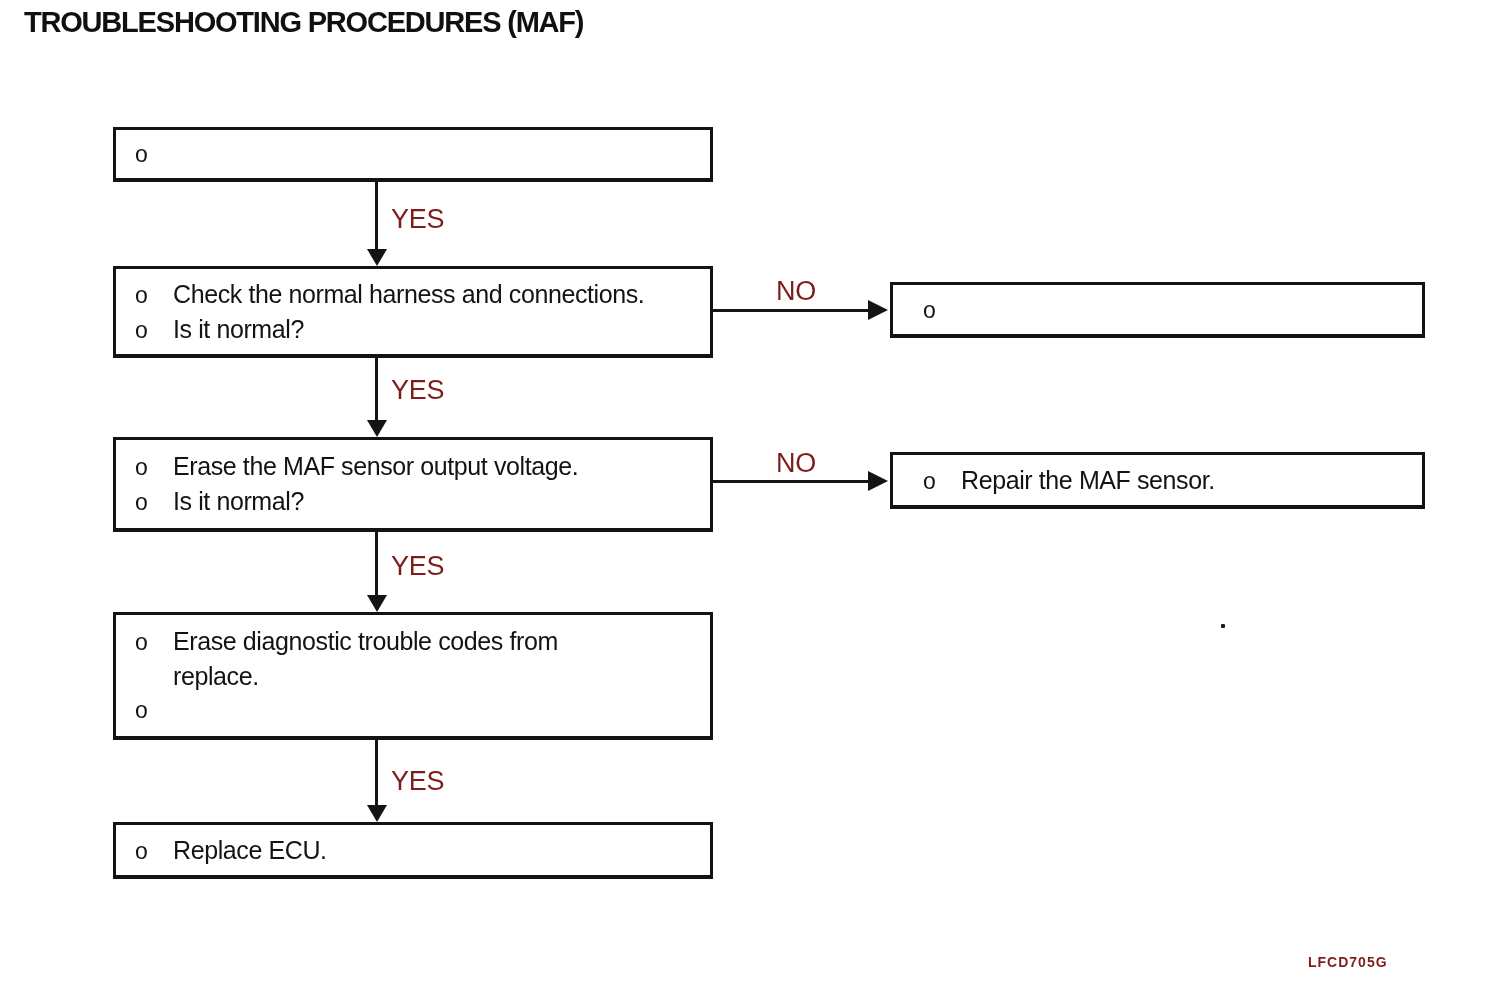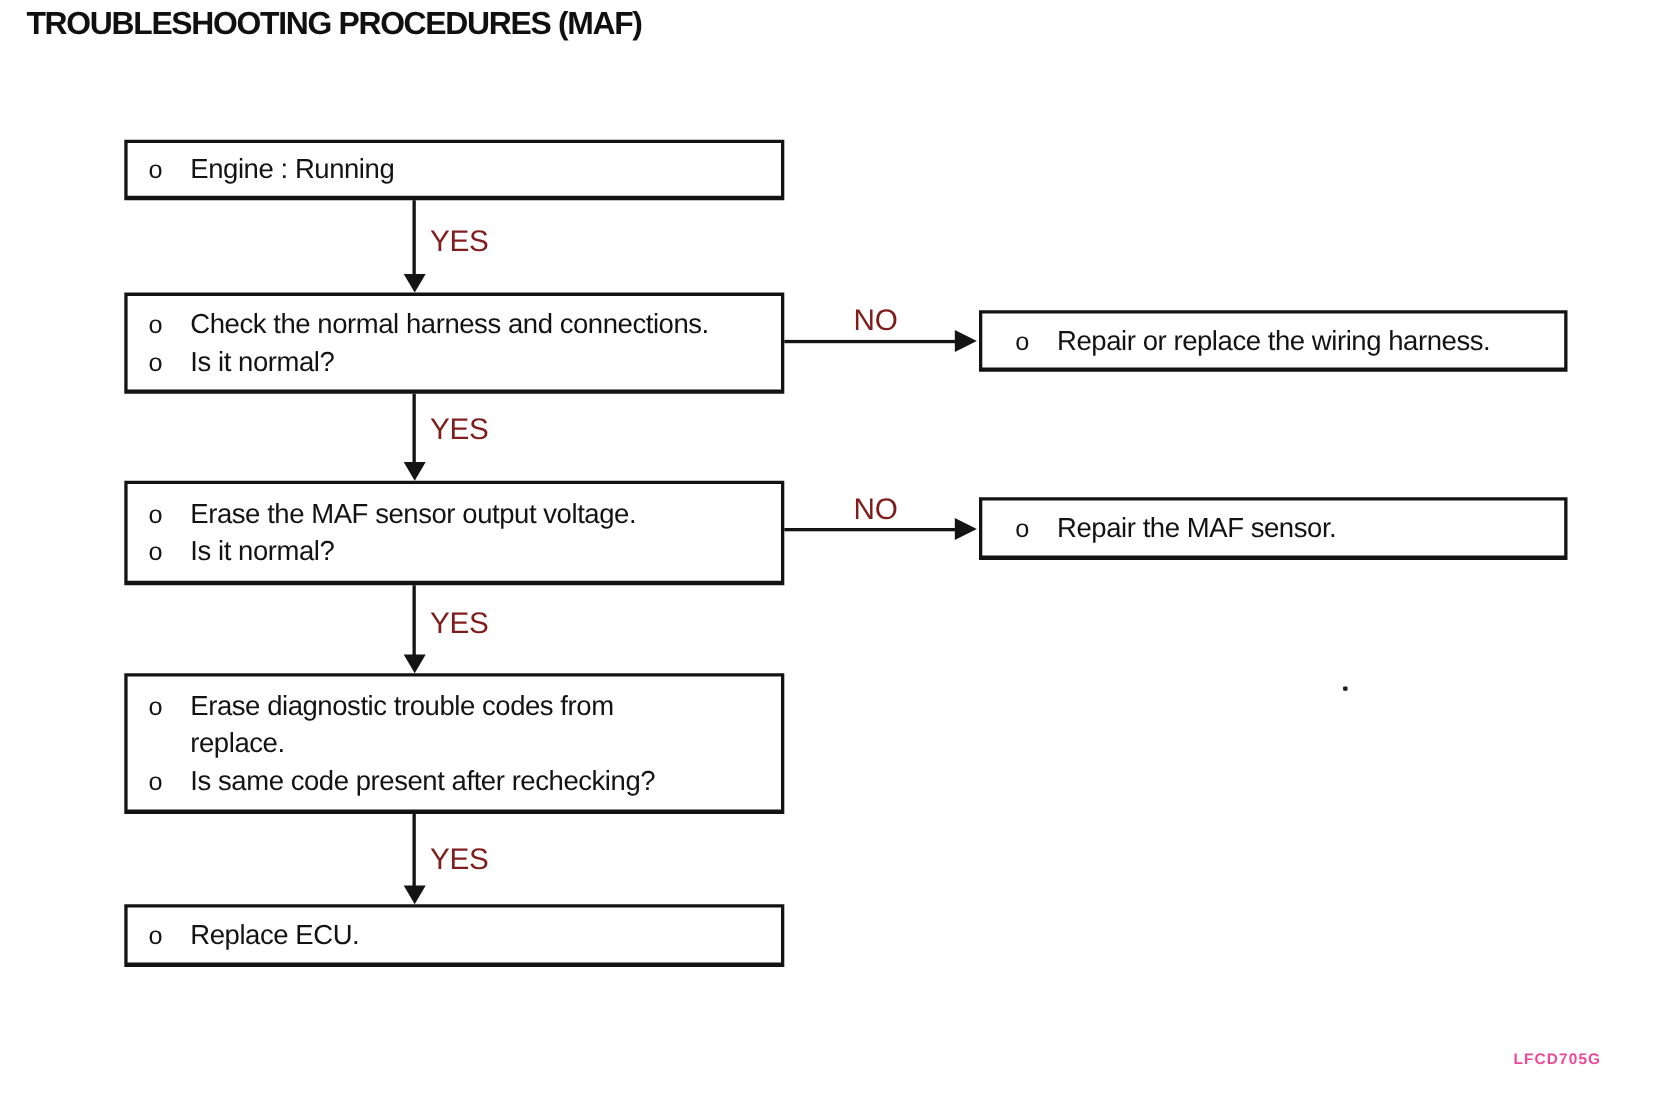--- a/index.html
+++ b/index.html
@@ -31,34 +31,33 @@
   .tx{font-size:25px;letter-spacing:-0.4px;white-space:nowrap;}
   .vline{position:absolute;left:375px;width:3px;background:#141414;}
   .hline{position:absolute;height:3px;background:#141414;}
   .ah-d{position:absolute;width:0;height:0;
         border-left:10px solid transparent;border-right:10px solid transparent;
         border-top:17px solid #141414;}
   .ah-r{position:absolute;width:0;height:0;
         border-top:10px solid transparent;border-bottom:10px solid transparent;
         border-left:20px solid #141414;}
   .lbl{position:absolute;font-size:27px;line-height:27px;letter-spacing:-0.3px;color:#7f1d1d;white-space:nowrap;}
-  .figcode{position:absolute;left:1376px;top:954px;font-size:14px;font-weight:bold;letter-spacing:1px;color:#ec4899;}
+  .figcode{position:absolute;left:1308px;top:954px;font-size:14px;font-weight:bold;letter-spacing:1px;color:#7f1d1d;}
   .speck{position:absolute;left:1221px;top:624px;width:4px;height:4px;background:#1d1d1d;border-radius:1px;}
 </style>
 </head>
 <body>
 
 <div id="canvas">
 
   <div class="title">TROUBLESHOOTING PROCEDURES (MAF)</div>
 
   <div class="box left-col" style="top:127px;height:55px;">
     <div class="bl">
       <span class="mk">o</span>
-      <span class="tx">Engine : Running</span>
     </div>
   </div>
 
   <div class="box left-col" style="top:266px;height:92px;">
     <div class="bl">
       <span class="mk">o</span>
       <span class="tx">Check the normal harness and connections.</span>
     </div>
     <div class="bl">
       <span class="mk">o</span>
@@ -81,35 +80,33 @@
     <div class="bl">
       <span class="mk">o</span>
       <span class="tx">Erase diagnostic trouble codes from</span>
     </div>
     <div class="bl">
       <span class="mk"></span>
       <span class="tx">replace.</span>
     </div>
     <div class="bl">
       <span class="mk">o</span>
-      <span class="tx">Is same code present after rechecking?</span>
     </div>
   </div>
 
   <div class="box left-col" style="top:822px;height:57px;">
     <div class="bl">
       <span class="mk">o</span>
       <span class="tx">Replace ECU.</span>
     </div>
   </div>
 
   <div class="box right-col" style="top:282px;height:56px;">
     <div class="bl">
       <span class="mk">o</span>
-      <span class="tx">Repair or replace the wiring harness.</span>
     </div>
   </div>
 
   <div class="box right-col" style="top:452px;height:57px;">
     <div class="bl">
       <span class="mk">o</span>
       <span class="tx">Repair the MAF sensor.</span>
     </div>
   </div>
 

